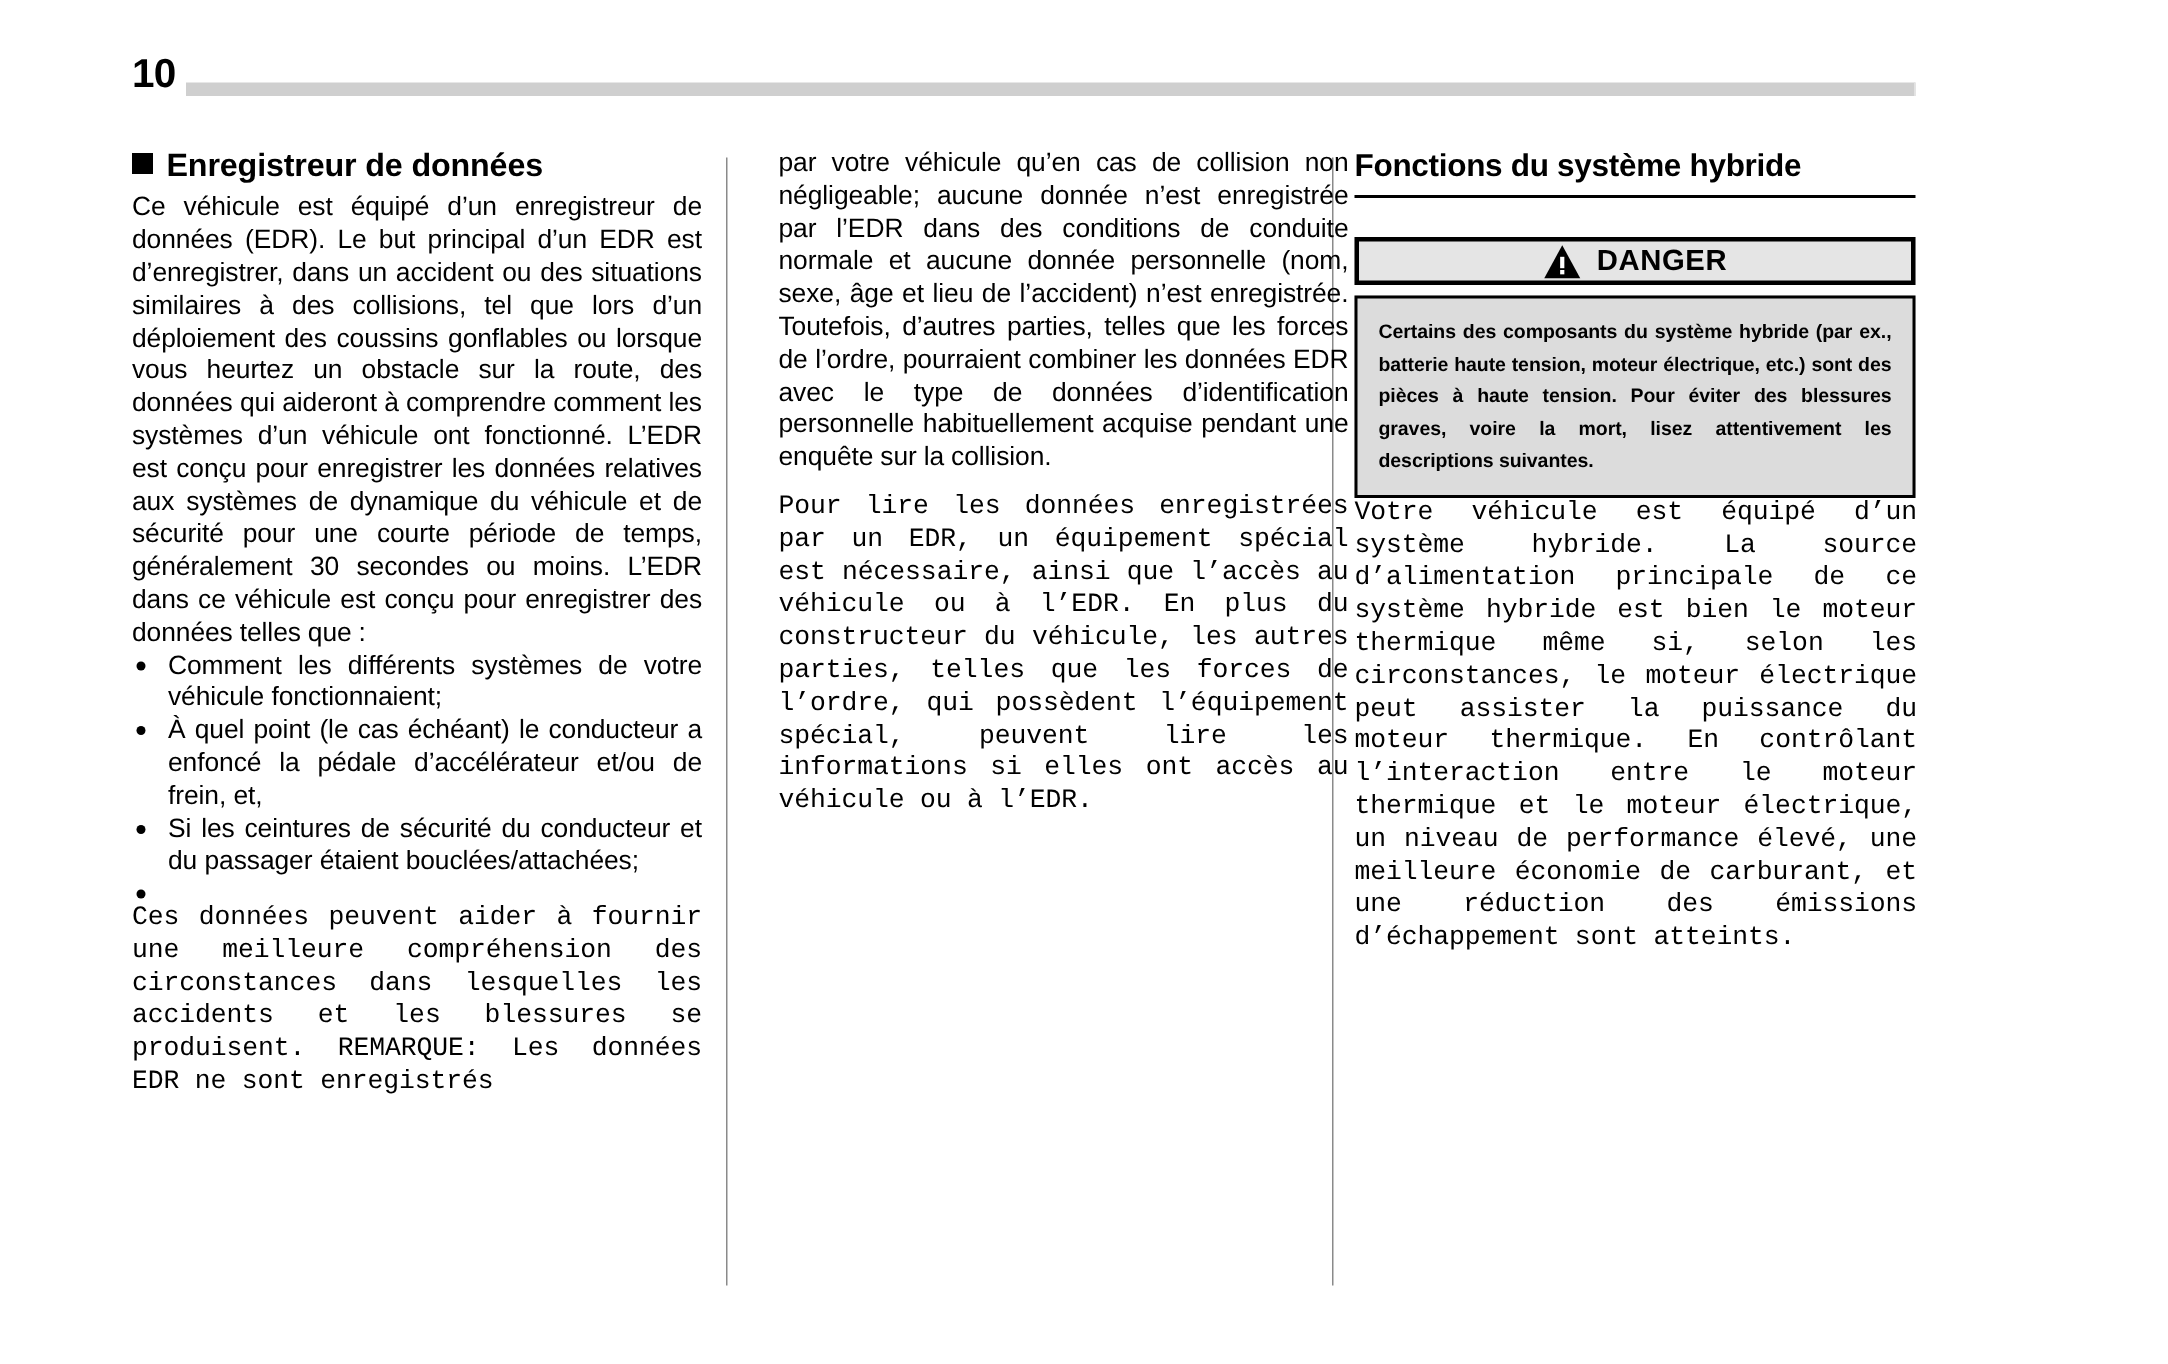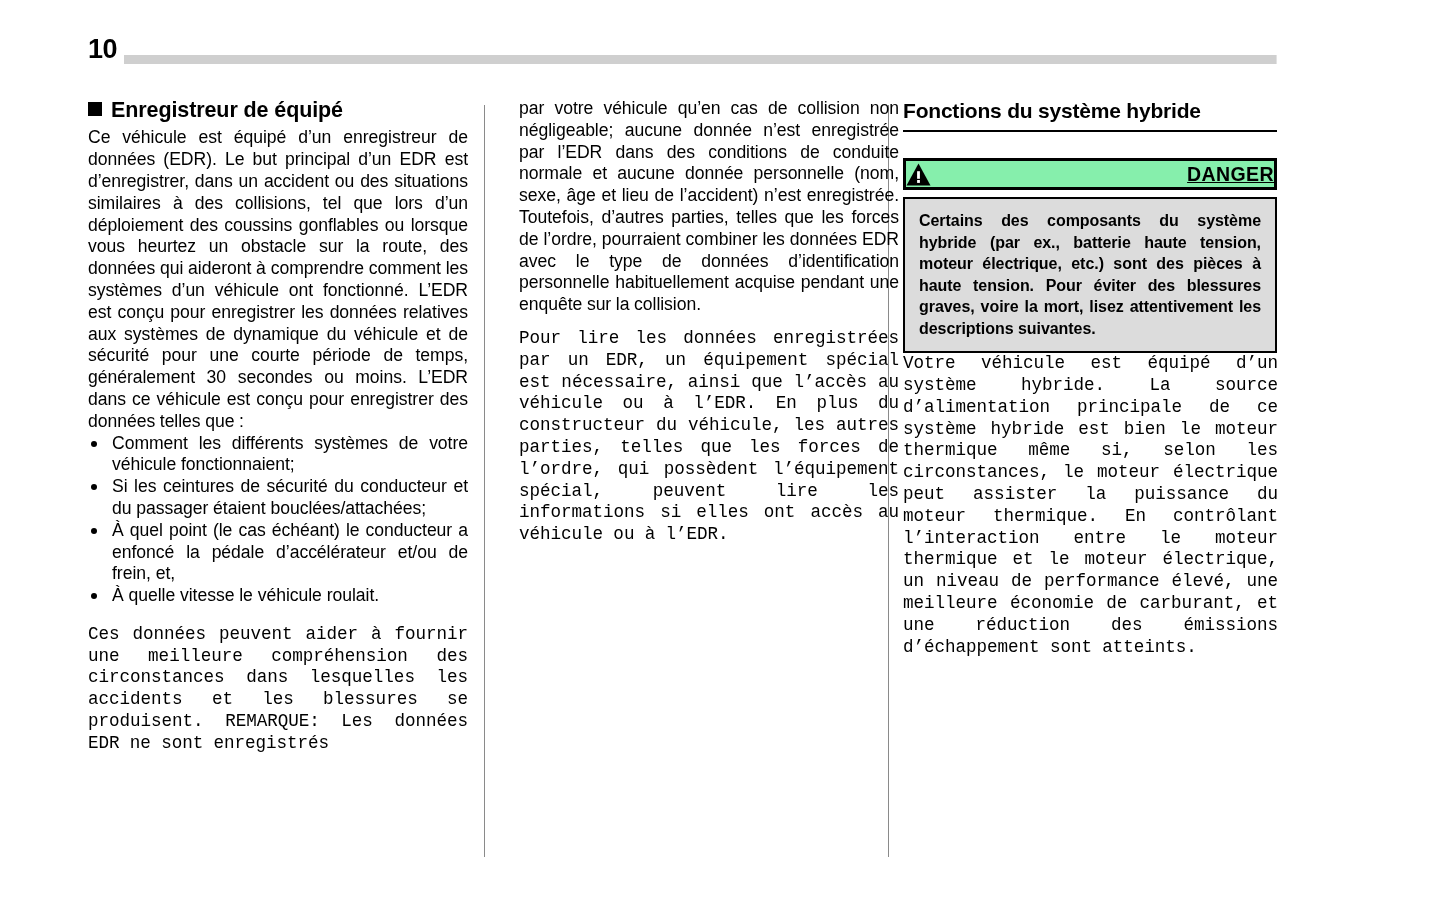--- a/index.html
+++ b/index.html
@@ -139,48 +139,47 @@
     background: #000;
   }
   .spacer-para { height: 17px; }
 
   
   .danger-wrap {
     width: 374px;
   }
   .danger-head {
     border: 3px solid #000;
-    background: #86efac;
+    background: #e5e5e5;
     height: 32px;
     display: flex;
     align-items: center;
-    justify-content: space-between;
+    justify-content: center;
     box-sizing: border-box;
-    text-decoration: underline;
   }
   .danger-head .tri {
     margin-right: 11px;
     display: block;
   }
   .danger-title {
     font-size: 19.5px;
     font-weight: bold;
     letter-spacing: 0.4px;
     line-height: 1;
   }
   .danger-body {
     border: 2px solid #000;
     background: #dcdcdc;
     margin-top: 7px;
     padding: 11px 14px 12px 14px;
     box-sizing: border-box;
   }
   .danger-body p {
     margin: 0;
-    font-size: 16px;
+    font-size: 13px;
     font-weight: bold;
     line-height: 21.5px;
     text-align: justify;
     text-justify: inter-word;
     letter-spacing: -0.05px;
   }
   .after-danger { margin-top: 22px; }
 </style>
 </head>
 <body>
@@ -190,29 +189,29 @@
   <div class="header-rule"></div>
 </div>
 
 <div class="columns">
 
   <div class="divider divider-1"></div>
   <div class="divider divider-2"></div>
 
   <div class="col col-1">
 
-    <h2 class="h-square"><span class="sq-bullet"></span><span>Enregistreur de équipé</span></h2>
+    <h2 class="h-square"><span class="sq-bullet"></span><span>Enregistreur de données</span></h2>
 
     <p class="body tight">Ce véhicule est équipé d’un enregistreur de données (EDR). Le but principal d’un EDR est d’enregistrer, dans un accident ou des situations similaires à des collisions, tel que lors d’un déploiement des coussins gonflables ou lorsque vous heurtez un obstacle sur la route, des données qui aideront à comprendre comment les systèmes d’un véhicule ont fonctionné. L’EDR est conçu pour enregistrer les données relatives aux systèmes de dynamique du véhicule et de sécurité pour une courte période de temps, généralement 30 secondes ou moins. L’EDR dans ce véhicule est conçu pour enregistrer des données telles que :</p>
 
     <ul class="bullets">
       <li><span class="dot"></span><span>Comment les différents systèmes de votre véhicule fonctionnaient;</span></li>
+      <li><span class="dot"></span><span>À quel point (le cas échéant) le conducteur a enfoncé la pédale d’accélérateur et/ou de frein, et,</span></li>
       <li><span class="dot"></span><span>Si les ceintures de sécurité du conducteur et du passager étaient bouclées/attachées;</span></li>
-      <li><span class="dot"></span><span>À quel point (le cas échéant) le conducteur a enfoncé la pédale d’accélérateur et/ou de frein, et,</span></li>
-      <li><span class="dot"></span><span>À quelle vitesse le véhicule roulait.</span></li>
+      <li><span class="dot"></span></li>
     </ul>
 
     <div class="spacer-para"></div>
 
     <p class="body">Ces données peuvent aider à fournir une meilleure compréhension des circonstances dans lesquelles les accidents et les blessures se produisent. REMARQUE: Les données EDR ne sont enregistrés</p>
   </div>
 
   <div class="col col-2">
     <p class="body">par votre véhicule qu’en cas de collision non négligeable; aucune donnée n’est enregistrée par l’EDR dans des conditions de conduite normale et aucune donnée personnelle (nom, sexe, âge et lieu de l’accident) n’est enregistrée. Toutefois, d’autres parties, telles que les forces de l’ordre, pourraient combiner les données EDR avec le type de données d’identification personnelle habituellement acquise pendant une enquête sur la collision.</p>
     <p class="body">Pour lire les données enregistrées par un EDR, un équipement spécial est nécessaire, ainsi que l’accès au véhicule ou à l’EDR. En plus du constructeur du véhicule, les autres parties, telles que les forces de l’ordre, qui possèdent l’équipement spécial, peuvent lire les informations si elles ont accès au véhicule ou à l’EDR.</p>

